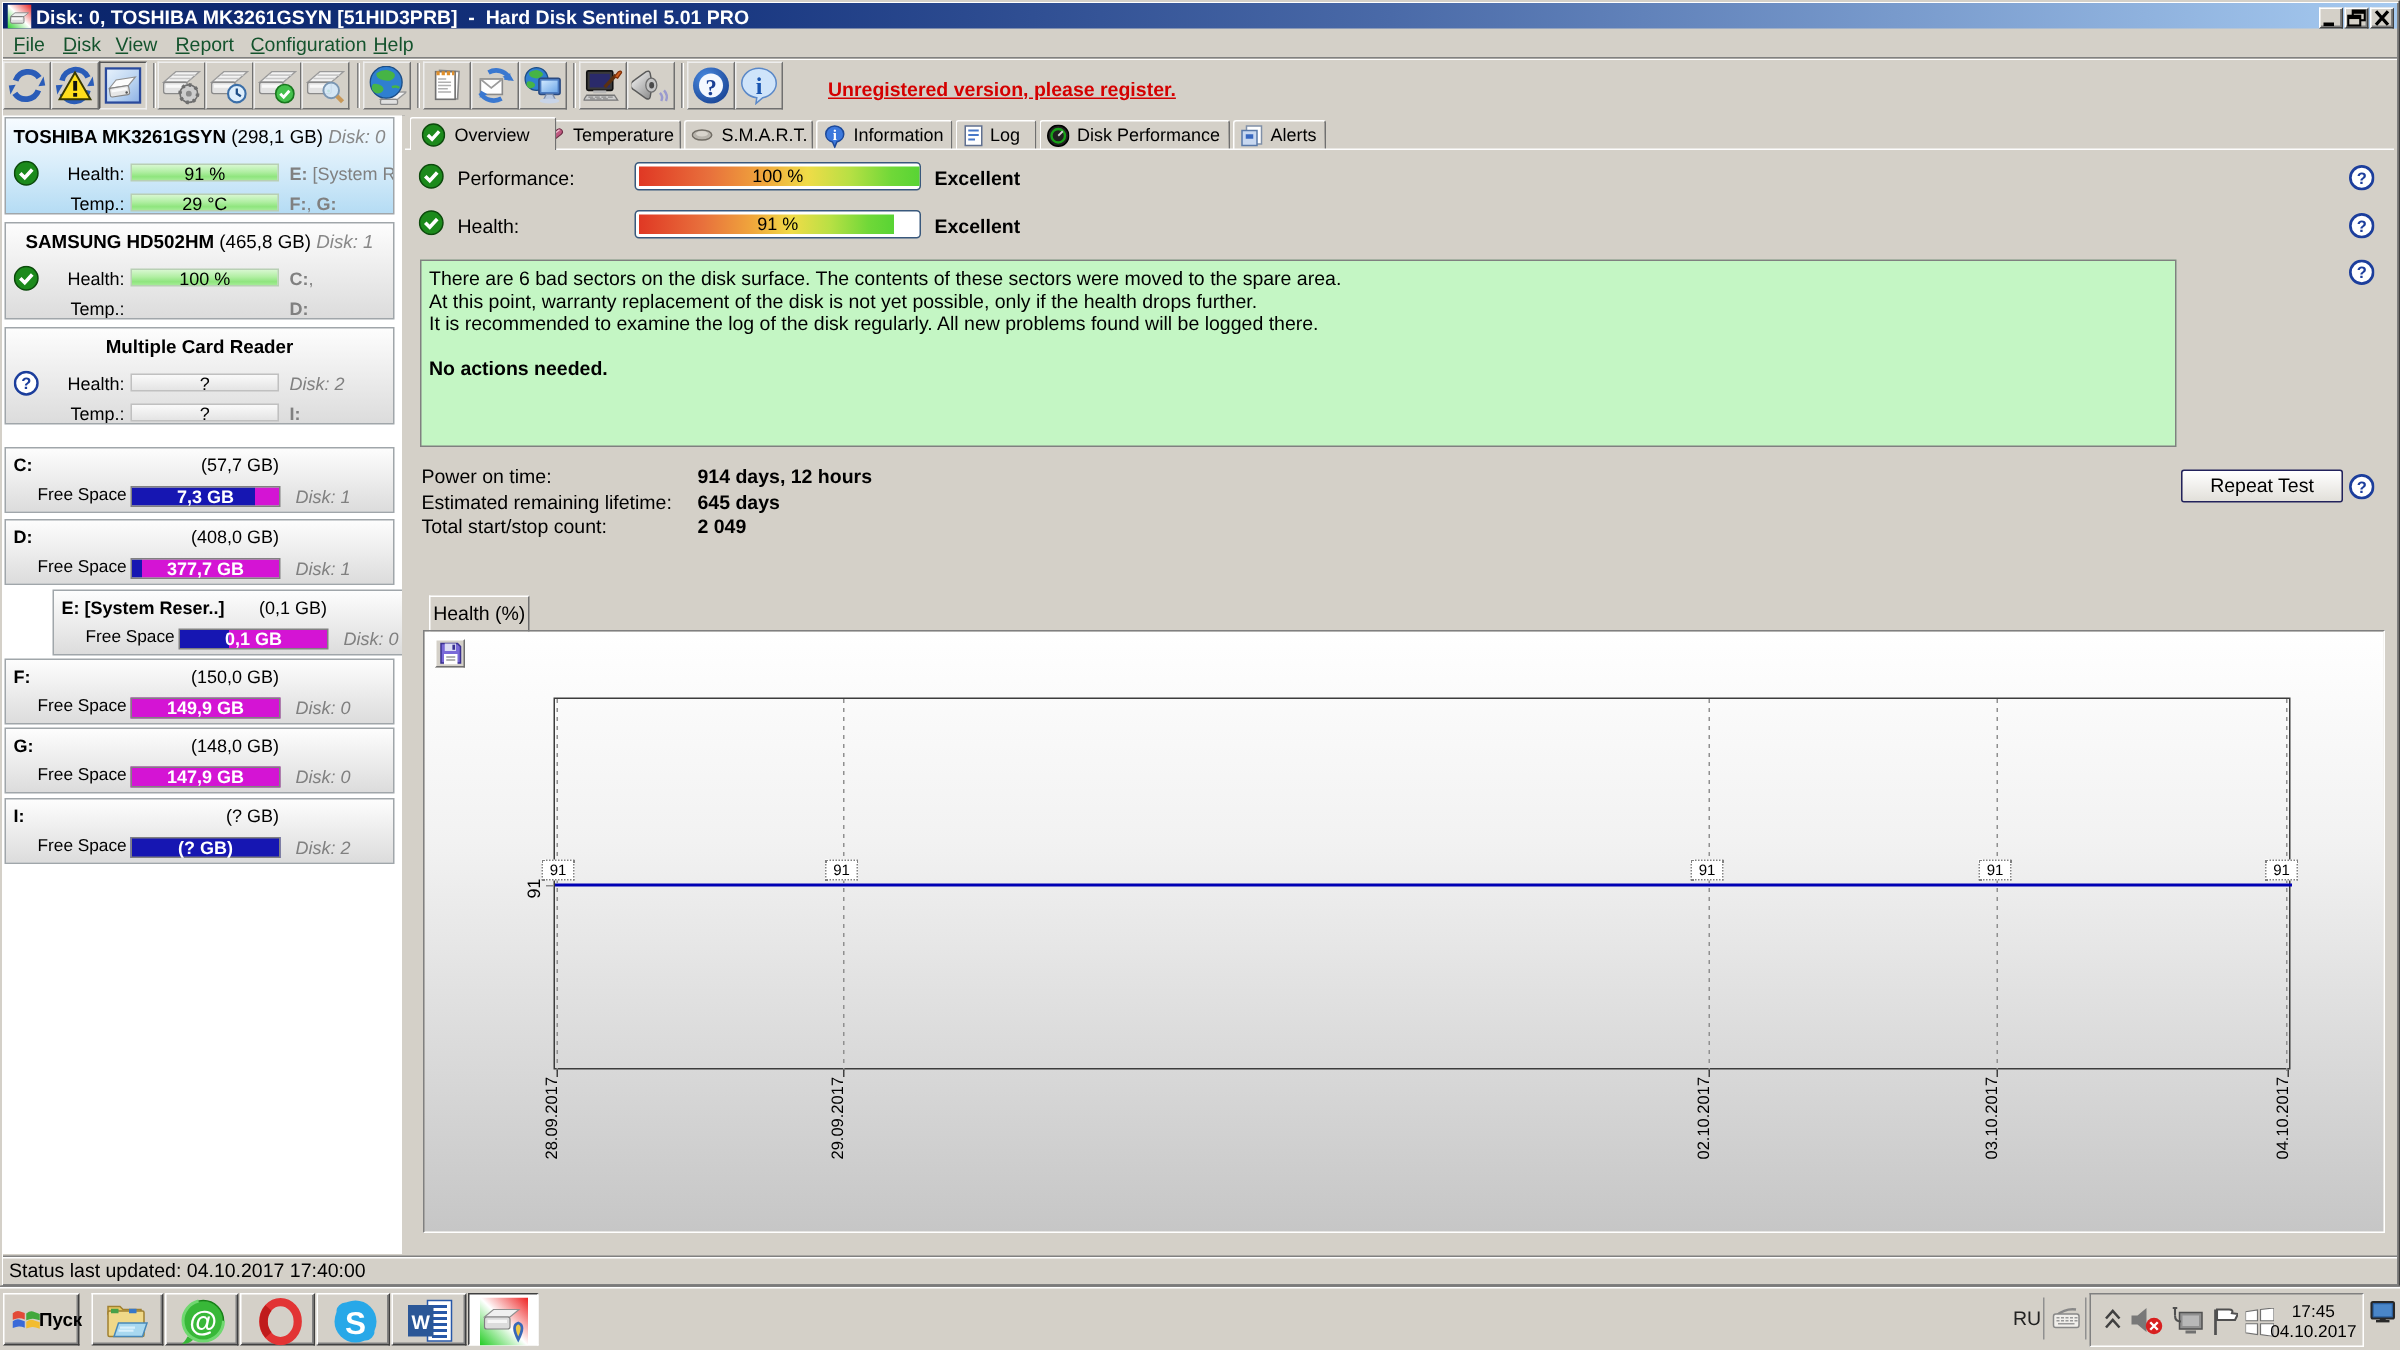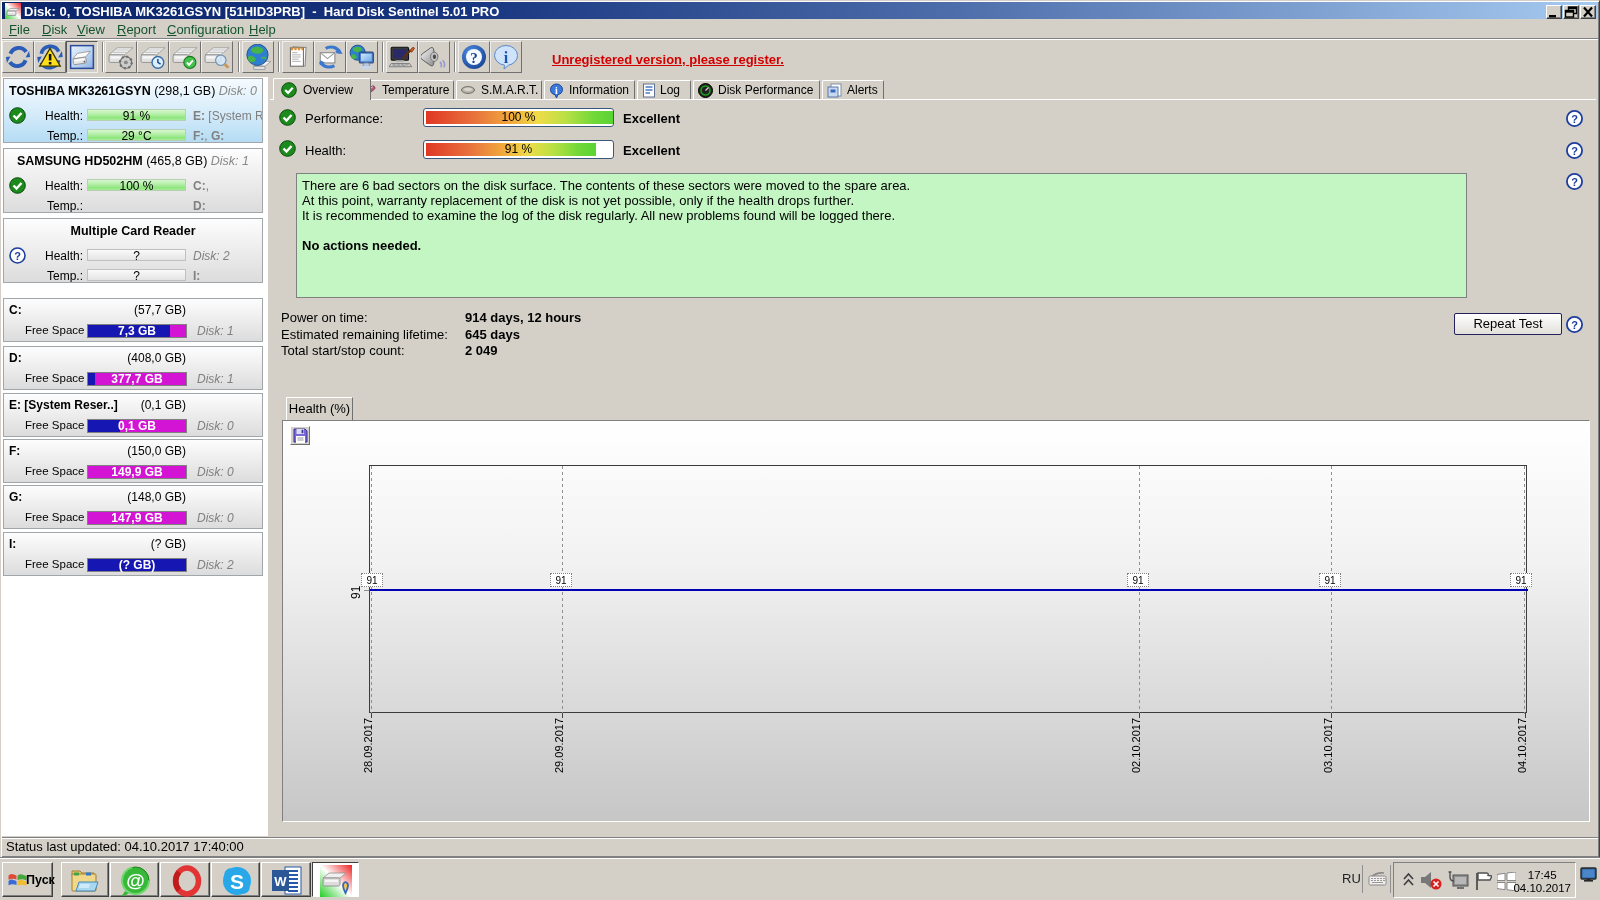--- a/index.html
+++ b/index.html
@@ -50,21 +50,21 @@
 
 #rightarea { left:268px; top:77px; width:1330px; height:760px; background:#d4d0c8; }
 .tab { border-top:1px solid #fff; border-left:1px solid #fff; border-right:1px solid #707070;
   background:#d4d0c8; border-top-left-radius:2px; border-top-right-radius:2px; font-size:12px; white-space:nowrap; overflow:hidden; }
 #tabline { left:270px; top:99px; width:1326px; height:1px; background:#fdfdfd; z-index:2; }
 .circhelp { width:17px; height:17px; }
 .statbar { width:191px; height:19px; border:1px solid #39587c; border-radius:3px; background:#fff;
   text-align:center; font-size:12px; line-height:17px; }
 .statbar .fill { position:absolute; left:2px; top:2px; bottom:2px;
   background:linear-gradient(to right,#e03824 0%,#e8703c 25%,#f0a83c 45%,#f0dc48 60%,#b8e044 75%,#70d838 90%,#58d434 100%); }
-#greenbox { left:28px; top:96px; width:1171px; height:125px; background:#c4f6c4;
+#greenbox { left:12px; top:96px; width:1171px; height:125px; background:#c4f6c4;
   border:1px solid #808080; font-size:13px; color:#000; padding:4px 5px; line-height:15px; }
 #repeatbtn { left:1186px; top:236px; width:108px; height:22px; border:1px solid #22225c; border-radius:2px;
   background:linear-gradient(#ffffff,#e2e0da); text-align:center; line-height:20px; font-size:13px; }
 #commentbox { left:13px; top:288px; width:1280px; height:25px; background:#fff;
   border-top:1px solid #808080; border-left:1px solid #808080; border-bottom:1px solid #fff; border-right:1px solid #fff;
   color:#909090; font-size:13px; line-height:23px; padding-left:4px; }
 #healthtab { left:18px; top:320px; width:67px; height:30px; background:#d4d0c8;
   border-top:1px solid #fff; border-left:1px solid #fff; border-right:1px solid #707070;
   font-size:13px; text-align:center; line-height:22px; }
 #chartbox { left:14px; top:343px; width:1308px; height:402px;
@@ -346,21 +346,21 @@
   </div>
 
   <div class="drivepanel abs" style="top:269px;">
     <div class="dpt abs" style="left:5px;"><b>D:</b></div>
     <div class="dpt abs" style="right:76px;">(408,0 GB)</div>
     <div class="dpt abs" style="left:21px;top:25px;font-size:11.5px;">Free Space</div>
     <div class="fsbar abs" style="background:linear-gradient(to right,#1616b2 0%,#1616b2 7%,#d414d4 7%,#d414d4 100%);">377,7 GB</div>
     <div class="drright abs gray it" style="left:193px;top:25px;font-weight:normal;">Disk: 1</div>
   </div>
 
-  <div class="drivepanel abs" style="top:316px;">
+  <div class="drivepanel abs" style="top:316px;margin-left:32px;">
     <div class="dpt abs" style="left:5px;"><b>E: [System Reser..]</b></div>
     <div class="dpt abs" style="right:76px;">(0,1 GB)</div>
     <div class="dpt abs" style="left:21px;top:25px;font-size:11.5px;">Free Space</div>
     <div class="fsbar abs" style="background:linear-gradient(to right,#1616b2 0%,#1616b2 33%,#d414d4 33%,#d414d4 100%);">0,1 GB</div>
     <div class="drright abs gray it" style="left:193px;top:25px;font-weight:normal;">Disk: 0</div>
   </div>
 
   <div class="drivepanel abs" style="top:362px;">
     <div class="dpt abs" style="left:5px;"><b>F:</b></div>
     <div class="dpt abs" style="right:76px;">(150,0 GB)</div>

